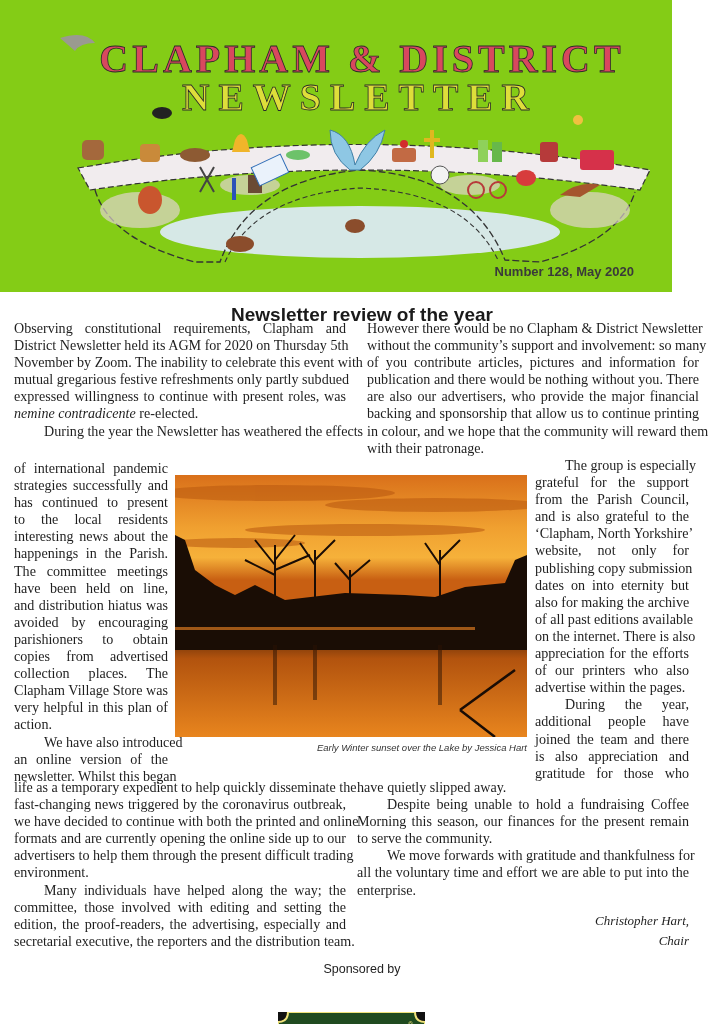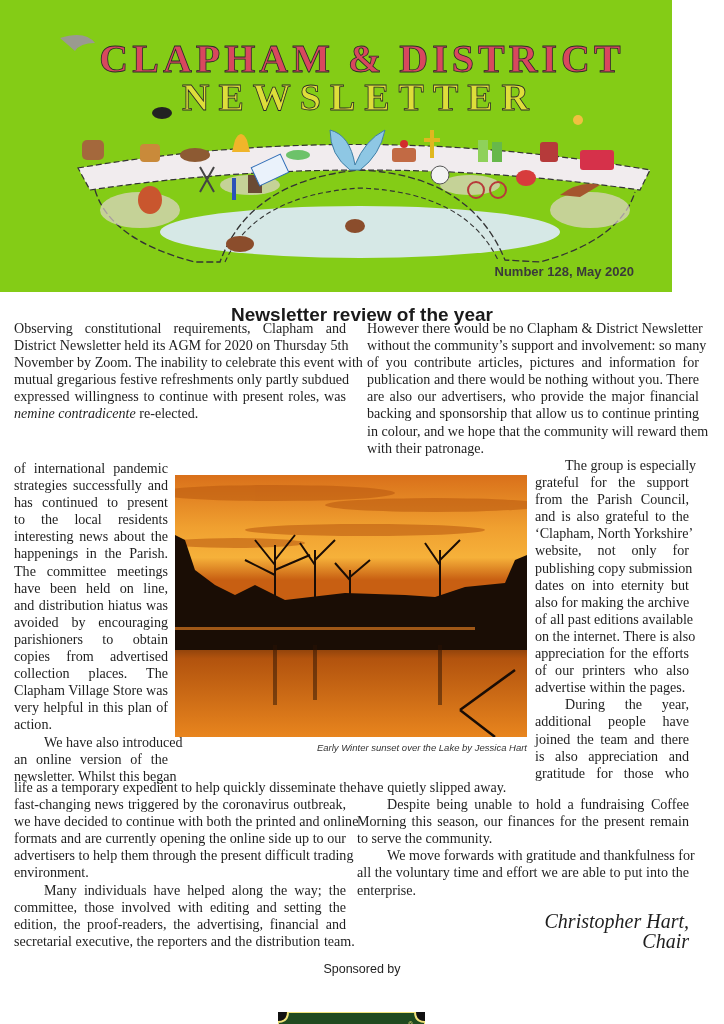--- a/index.html
+++ b/index.html
@@ -7,21 +7,21 @@
   .masthead{position:absolute;left:0;top:0;width:672px;height:292px;background:#84cc16;overflow:hidden;}
   .masthead svg{position:absolute;left:0;top:0;}
   .issue{position:absolute;right:38px;top:264px;font-family:"Liberation Sans",sans-serif;font-weight:bold;font-size:13px;color:#3a3a3a;}
   .headline{position:absolute;left:0;width:724px;top:296px;text-align:center;font-family:"Liberation Sans",sans-serif;font-weight:bold;font-size:19px;color:#1a1a1a;margin-top:8px;}
   .blk{position:absolute;font-size:14.1px;line-height:17.1px;}
   .line{display:block;text-align:justify;text-align-last:justify;white-space:nowrap;}
   .line.end{text-align-last:left;}
   .line.ind{padding-left:30px;}
   .photo{position:absolute;left:175px;top:475px;width:352px;height:262px;overflow:hidden;}
   .caption{position:absolute;left:175px;width:352px;top:742px;text-align:right;font-family:"Liberation Sans",sans-serif;font-style:italic;font-size:9.5px;color:#333;}
-  .sign{position:absolute;right:35px;top:911px;text-align:right;font-style:italic;font-size:20px;line-height:20px;}
+  .sign{position:absolute;right:35px;top:911px;text-align:right;font-style:italic;font-size:13px;line-height:20px;}
   .sponsor{position:absolute;left:0;width:724px;top:962px;text-align:center;font-family:"Liberation Sans",sans-serif;font-size:12.5px;color:#222;}
   .logo{position:absolute;left:278px;top:980px;width:147px;height:28px;margin-top:32px;}
 </style>
 </head>
 <body>
 
 <div class="masthead">
   <svg width="724" height="292" viewBox="0 0 724 292">
 
     <ellipse cx="360" cy="232" rx="200" ry="26" fill="#d6e8e6"></ellipse>
@@ -76,20 +76,21 @@
 
 <div class="headline">Newsletter review of the year</div>
 
 <div class="blk" style="left:14px;top:320px;width:332px;">
   <span class="line">Observing constitutional requirements, Clapham and</span>
   <span class="line">District Newsletter held its AGM for 2020 on Thursday 5th</span>
   <span class="line">November by Zoom. The inability to celebrate this event with</span>
   <span class="line">mutual gregarious festive refreshments only partly subdued</span>
   <span class="line">expressed willingness to continue with present roles, was</span>
   <span class="line end"><i>nemine contradicente</i><span> re-elected.</span></span>
+  <span class="line ind">During the year the Newsletter has weathered the effects</span>
 </div>
 
 <div class="blk" style="left:14px;top:460px;width:154px;">
   <span class="line">of international pandemic</span>
   <span class="line">strategies successfully and</span>
   <span class="line">has continued to present</span>
   <span class="line">to the local residents</span>
   <span class="line">interesting news about the</span>
   <span class="line">happenings in the Parish.</span>
   <span class="line">The committee meetings</span>
@@ -109,21 +110,21 @@
 
 <div class="blk" style="left:14px;top:779px;width:332px;">
   <span class="line">life as a temporary expedient to help quickly disseminate the</span>
   <span class="line">fast-changing news triggered by the coronavirus outbreak,</span>
   <span class="line">we have decided to continue with both the printed and online</span>
   <span class="line">formats and are currently opening the online side up to our</span>
   <span class="line">advertisers to help them through the present difficult trading</span>
   <span class="line end">environment.</span>
   <span class="line ind">Many individuals have helped along the way; the</span>
   <span class="line">committee, those involved with editing and setting the</span>
-  <span class="line">edition, the proof-readers, the advertising, financial and</span>
+  <span class="line">edition, the proof-readers, the advertising, especially and</span>
   <span class="line">secretarial executive, the reporters and the distribution team.</span>
 </div>
 
 <div class="blk" style="left:357px;top:320px;width:332px;margin-left:10px;">
   <span class="line">However there would be no Clapham &amp; District Newsletter</span>
   <span class="line">without the community’s support and involvement: so many</span>
   <span class="line">of you contribute articles, pictures and information for</span>
   <span class="line">publication and there would be nothing without you. There</span>
   <span class="line">are also our advertisers, who provide the major financial</span>
   <span class="line">backing and sponsorship that allow us to continue printing</span>

